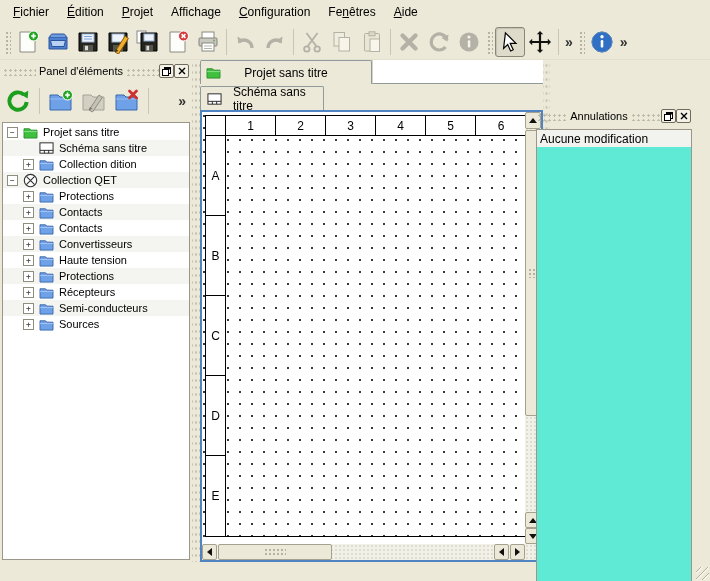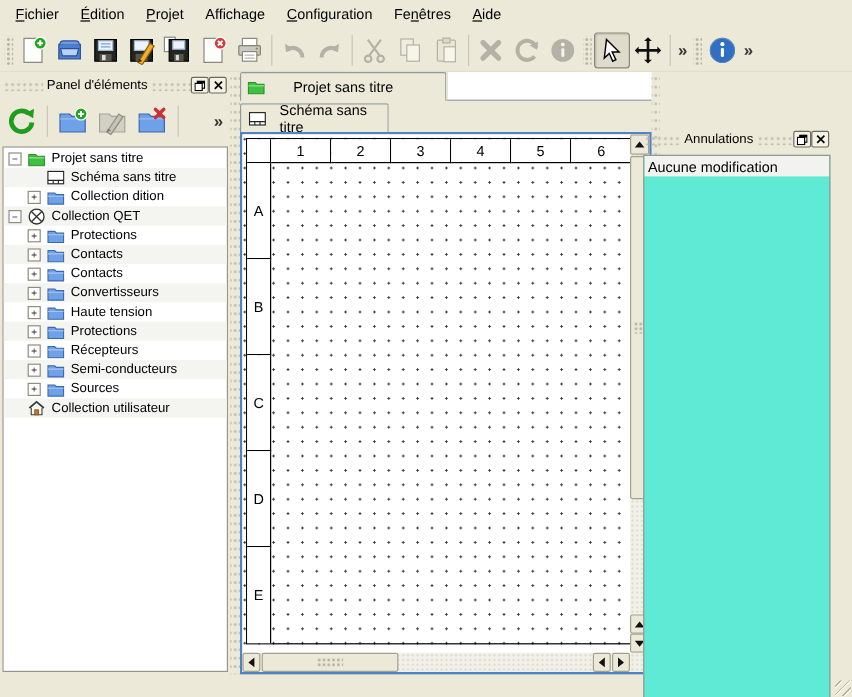--- a/index.html
+++ b/index.html
@@ -505,31 +505,20 @@
       <div class="tree-row" style="padding-left: 20px;">
         <span class="expander">+</span>
         <span class="tree-icon">
           <svg width="15" height="13" viewBox="0 0 16 14">
             <path d="M1 3h6l1.5 1.5H15V13H1z" fill="#6fa1e8" stroke="#3a68ac"></path>
             <path d="M1 6h14" stroke="#a9c6f2"></path>
           </svg>
         </span>
         <span>Sources</span>
       </div>
-      <div class="tree-row" style="padding-left: 4px;">
-        <span class="exp-spacer"></span>
-        <span class="tree-icon">
-          <svg width="15" height="14" viewBox="0 0 16 15">
-            <path d="M1.5 7.5L8 2l6.5 5.5" fill="none" stroke="#3c3c3c" stroke-width="1.5"></path>
-            <path d="M3.2 7.2V13.5h9.6V7.2" fill="#fbfbf7" stroke="#3c3c3c"></path>
-            <rect x="6.4" y="9.2" width="3.2" height="4.3" fill="#c77f2a" stroke="#8a5a1a"></rect>
-          </svg>
-        </span>
-        <span>Collection utilisateur</span>
-      </div>
     </div>
 </div>
 
 <div id="splitter-left" class="splitter"></div>
 
 <div id="central">
   <div class="outer-tabbar">
     <div class="tab-outer">
       <span class="tree-icon" id="project-tab-icon">
           <svg width="15" height="13" viewBox="0 0 16 14">

